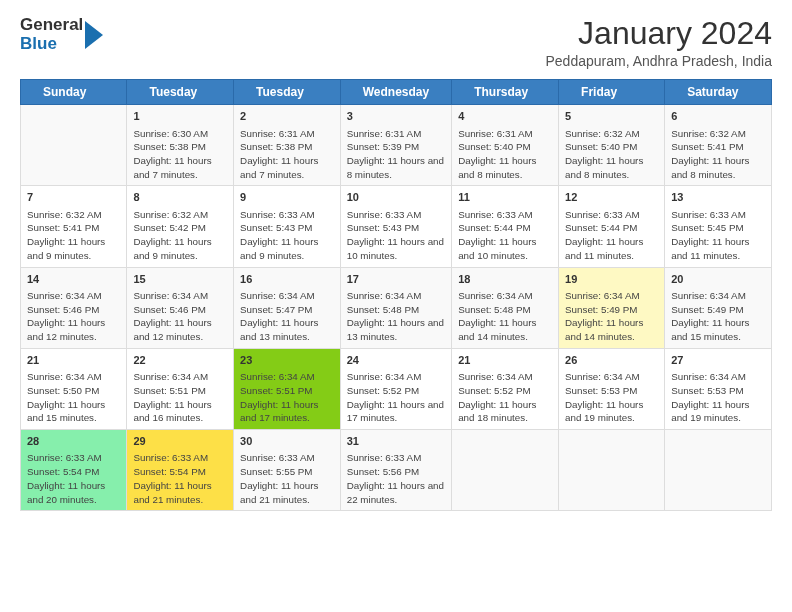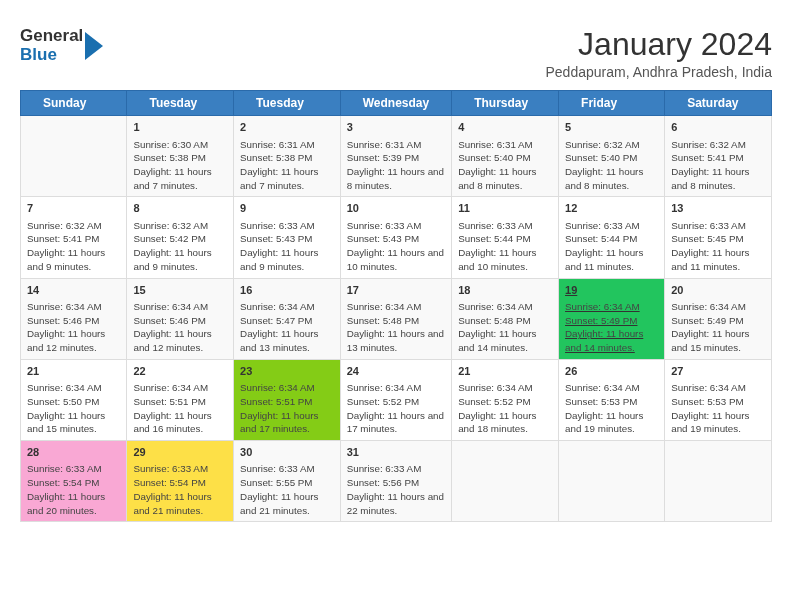--- a/index.html
+++ b/index.html
@@ -14,21 +14,20 @@
       width: 792px;
       height: 612px;
       padding: 16px 20px 10px 20px;
       background: #fff;
     }
     .header {
       display: flex;
       justify-content: space-between;
       align-items: flex-start;
       margin-bottom: 10px;
-      margin-top: 11px;
     }
     .logo-wrapper {
       display: flex;
       align-items: center;
       gap: 4px;
     }
     .title-section {
       text-align: right;
     }
     .month-title {
@@ -220,21 +219,21 @@
           <div class="day-info">
             Sunrise: 6:34 AM<br>Sunset: 5:48 PM<br>Daylight: 11 hours and 13 minutes.
           </div>
           </td>
           <td style="background: rgb(249, 249, 249);">
             <span class="day-num">18</span>
           <div class="day-info">
             Sunrise: 6:34 AM<br>Sunset: 5:48 PM<br>Daylight: 11 hours and 14 minutes.
           </div>
           </td>
-          <td style="background: #22c55e; text-decoration: underline;">
+          <td style="background: #fef9c3;">
             <span class="day-num">19</span>
           <div class="day-info">
             Sunrise: 6:34 AM<br>Sunset: 5:49 PM<br>Daylight: 11 hours and 14 minutes.
           </div>
           </td>
           <td style="background: rgb(249, 249, 249);">
             <span class="day-num">20</span>
           <div class="day-info">
             Sunrise: 6:34 AM<br>Sunset: 5:49 PM<br>Daylight: 11 hours and 15 minutes.
           </div>
@@ -278,21 +277,21 @@
           </div>
           </td>
           <td style="background: rgb(255, 255, 255);">
             <span class="day-num">27</span>
           <div class="day-info">
             Sunrise: 6:34 AM<br>Sunset: 5:53 PM<br>Daylight: 11 hours and 19 minutes.
           </div>
           </td>
         </tr>
         <tr style="background: rgb(249, 249, 249);">
-          <td style="background: #f9a8d4;">
+          <td style="background: #86efac;">
             <span class="day-num">28</span>
           <div class="day-info">
             Sunrise: 6:33 AM<br>Sunset: 5:54 PM<br>Daylight: 11 hours and 20 minutes.
           </div>
           </td>
           <td style="background: #fde047; margin-left: 37px;">
             <span class="day-num">29</span>
           <div class="day-info">
             Sunrise: 6:33 AM<br>Sunset: 5:54 PM<br>Daylight: 11 hours and 21 minutes.
           </div>

